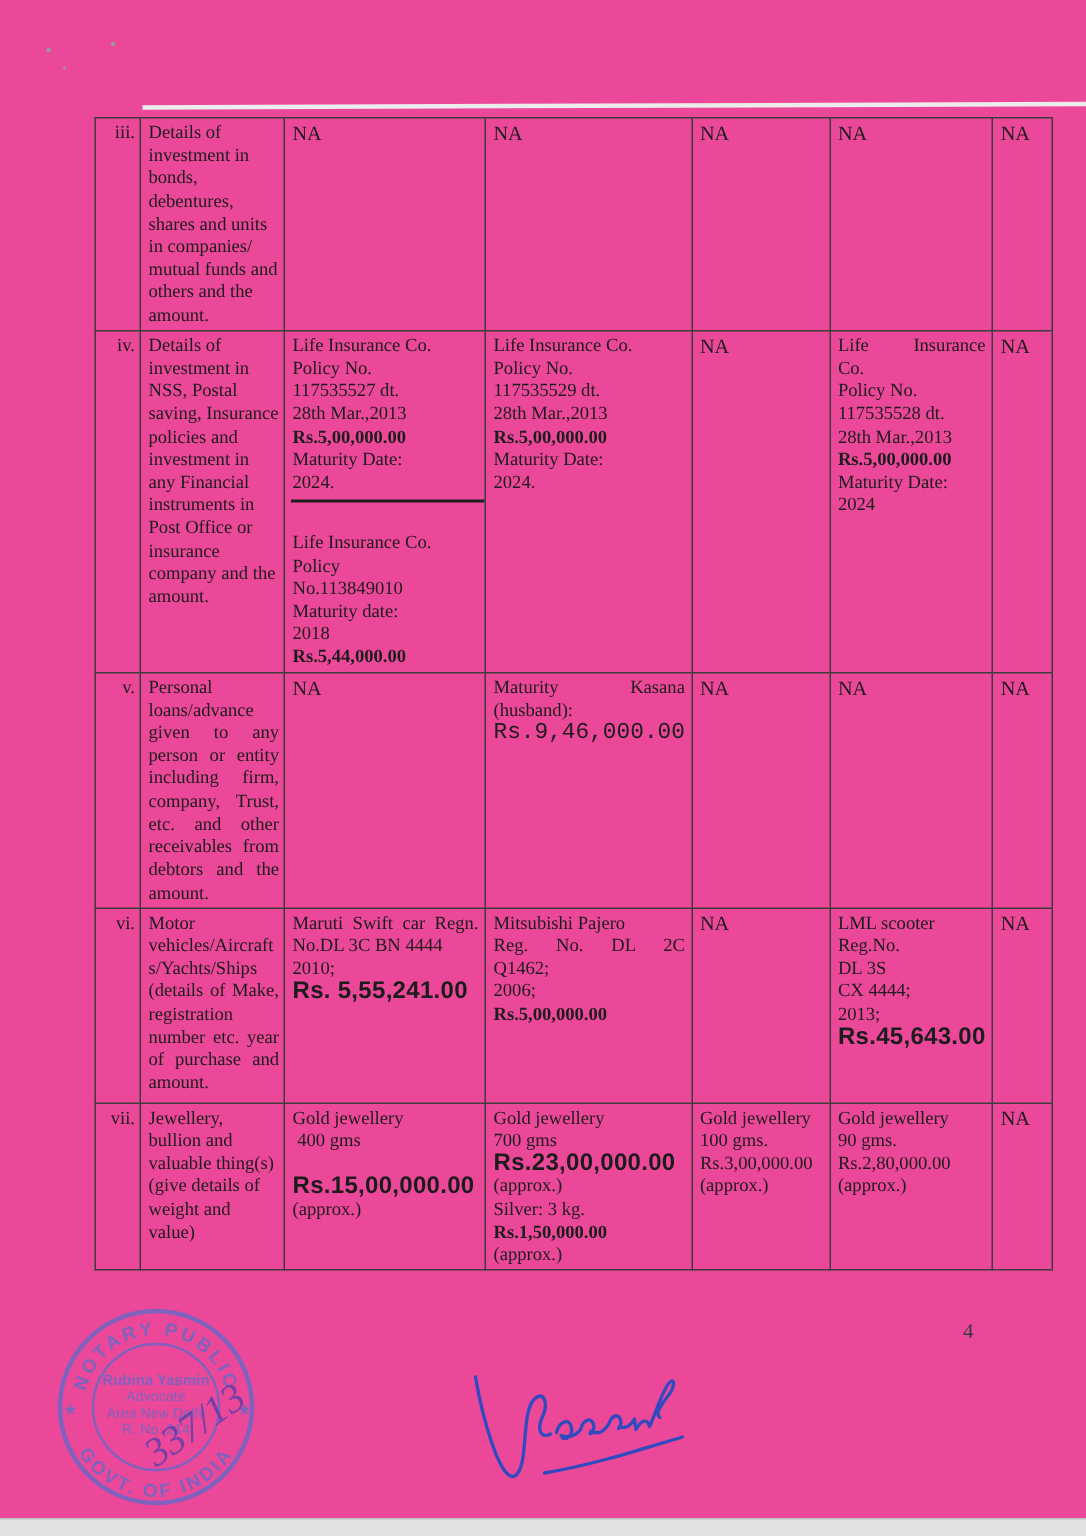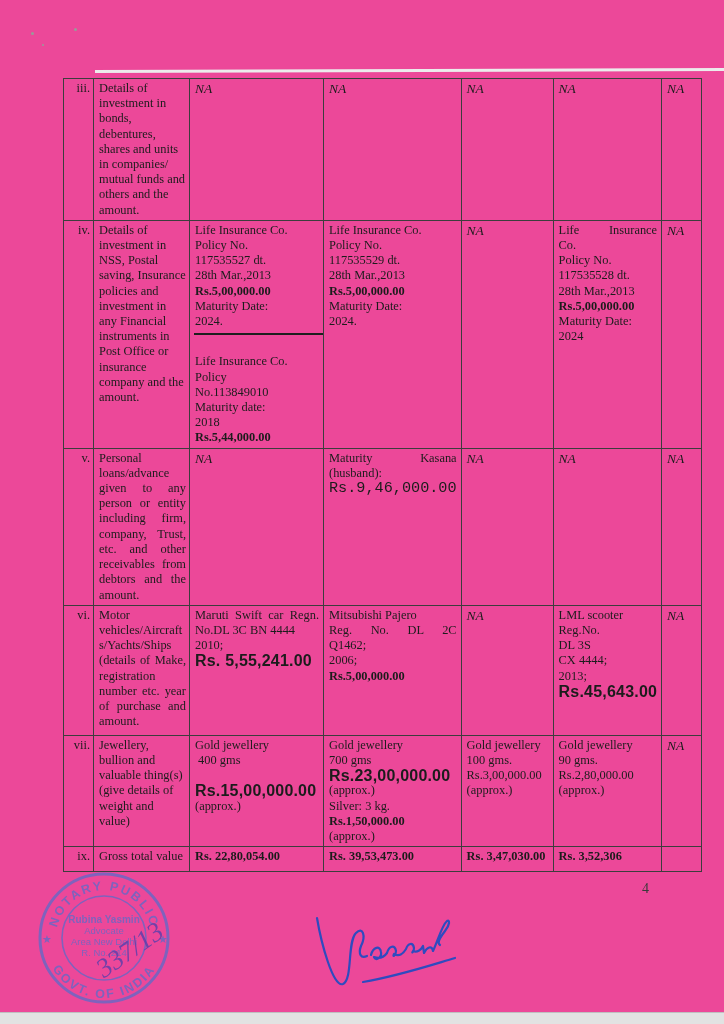--- a/index.html
+++ b/index.html
@@ -13,21 +13,21 @@
   table.assets{position:absolute;left:63px;top:78px;border-collapse:collapse;table-layout:fixed;}
   table.assets td{border:1.5px solid #3d3d3d;vertical-align:top;font-size:12.4px;line-height:15.2px;}
   td.ser{text-align:right;padding:2px 3px 0 1px;font-size:12px;white-space:nowrap;}
   td.desc{padding:2px 3px 2px 5px;}
   td.desc.just{text-align:justify;}
   td.val{padding:2px 4px 2px 5px;}
   .ln{min-height:15px;white-space:pre-wrap;}
   .ln.b{font-weight:bold;}
   .ln.sans{font-family:"Liberation Sans",sans-serif;font-size:16px;letter-spacing:.2px;}
   .ln.big{font-size:15.2px;font-family:Liberation Mono, monospace;}
-  .ln.na{font-size:13.5px;font-style:italic;}
+  .ln.na{font-size:13.5px;}
   .ln.jline{text-align:justify;text-align-last:justify;}
   .ln.nw{white-space:nowrap;}
   .rule{border-top:2.2px solid #1e1e1e;margin:4px -4px 4px -1px;}
   
   .page-num{position:absolute;left:642px;top:881px;font-size:14px;color:#3a3a3a;}
   
   .stamp{position:absolute;left:29px;top:863px;width:150px;height:150px;opacity:.88;}
   
   .signature{position:absolute;left:303px;top:906px;width:170px;height:96px;}
 </style>
@@ -196,37 +196,20 @@
           </td>
           <td class="val">
             <div class="ln">Gold jewellery</div>
             <div class="ln">90 gms.</div>
             <div class="ln">Rs.2,80,000.00</div>
             <div class="ln">(approx.)</div>
           </td>
           <td class="val">
             <div class="ln na">NA</div>
           </td>
-        </tr>
-        <tr style="height: 25px;">
-          <td class="ser">ix.</td>
-          <td class="desc">Gross total value</td>
-          <td class="val">
-            <div class="ln b nw">Rs. 22,80,054.00</div>
-          </td>
-          <td class="val">
-            <div class="ln b nw">Rs. 39,53,473.00</div>
-          </td>
-          <td class="val">
-            <div class="ln b nw">Rs. 3,47,030.00</div>
-          </td>
-          <td class="val">
-            <div class="ln b nw">Rs. 3,52,306</div>
-          </td>
-          <td class="val"></td>
         </tr>
       </tbody>
     </table>
 
   <div class="page-num">4</div>
 
   <svg class="stamp" viewBox="0 0 150 150">
     <g fill="none" stroke="#7166c2">
       <circle cx="75" cy="75" r="64" stroke-width="3"></circle>
       <circle cx="75" cy="75" r="42" stroke-width="1.6"></circle>

